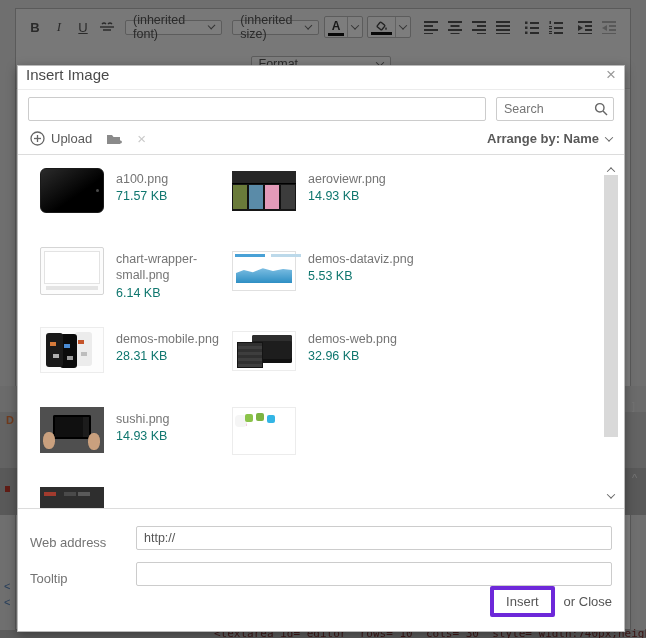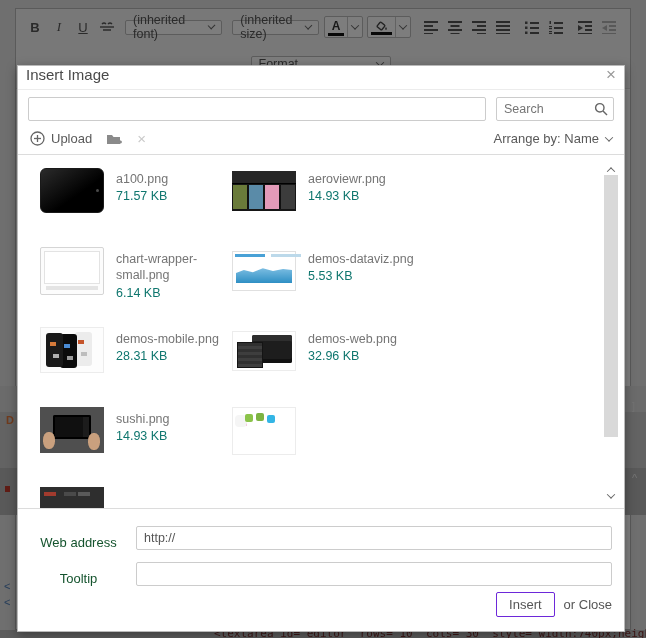--- a/index.html
+++ b/index.html
@@ -56,21 +56,21 @@
   .txt { height:24px; border:1px solid #ccc; border-radius:2px; font-family:inherit;
          font-size:12.5px; color:#555; padding:0 7px; outline:none; background:#fff; }
   .path-input { flex:1; }
   .search-wrap { position:relative; width:118px; }
   .search-wrap .txt { width:100%; padding-right:24px; }
   .search-wrap svg { position:absolute; right:6px; top:5px; }
   .fb-toolbar { display:flex; align-items:center; margin:9px 12px 7px; }
   .upload-btn { display:inline-flex; align-items:center; gap:6px; color:#595959; cursor:pointer; }
   .tool-ico { margin-left:14px; display:inline-flex; align-items:center; }
   .clear-x { margin-left:14px; color:#c9c9c9; font-size:15px; }
-  .arrange { margin-left:auto; display:inline-flex; align-items:center; gap:7px; color:#595959; }
+  .arrange { margin-left:auto; display:inline-flex; align-items:center; gap:7px; color:#595959;font-weight:bold; }
 
   .fb-list { position:relative; border-top:1px solid #dcdcdc; border-bottom:1px solid #dcdcdc;
              height:355px; overflow:hidden; }
   .file-grid { position:absolute; left:0; top:0; right:26px; bottom:0; padding:12px 0 0 22px;
                display:grid; grid-template-columns:192px 192px; grid-auto-rows:80px; overflow:hidden; }
   .item { display:flex; gap:12px; cursor:pointer; }
   .thumb { width:64px; flex:none; position:relative; }
   .meta { padding-top:4px; max-width:108px; font-size:12.5px; color:#757575; }
   .fname { line-height:1.3; word-wrap:break-word; }
   .fsize { margin-top:2px; color:#0f766e; }
@@ -131,24 +131,24 @@
   
   .sb { position:absolute; right:4px; top:2px; bottom:2px; width:17px; }
   .sb-arrow { position:absolute; left:5px; }
   .sb-arrow.up { top:4px; }
   .sb-arrow.down { bottom:4px; }
   .sb-thumb { position:absolute; left:1px; top:18px; width:14px; height:262px; background:#d9d9d9; }
 
   
   .field-row { display:flex; align-items:center; margin:12px 12px 0; }
   .field-row.first { margin-top:17px; }
-  .flabel { width:106px; text-align:center; padding-right:9px; color:#14532d;margin-top:9px; }
+  .flabel { width:106px; text-align:left; padding-right:9px; color:#737373;margin-top:9px; }
   .finput { flex:1; }
   .dlg-footer { position:absolute; right:12px; bottom:14px; display:flex; align-items:center; gap:9px; }
-  .insert-btn { border:1px solid #6d28d9; background:#fff; border-radius:2px; padding:4px 12px;
+  .insert-btn { border:4px solid #6d28d9; background:#fff; border-radius:2px; padding:4px 12px;
                 font-size:13px; color:#555; font-family:inherit; cursor:pointer; }
   .or-close { color:#555; cursor:pointer; }
 </style>
 </head>
 <body>
 
 <div class="stage">
 
   <div class="editor">
     <div class="ed-toolbar">

